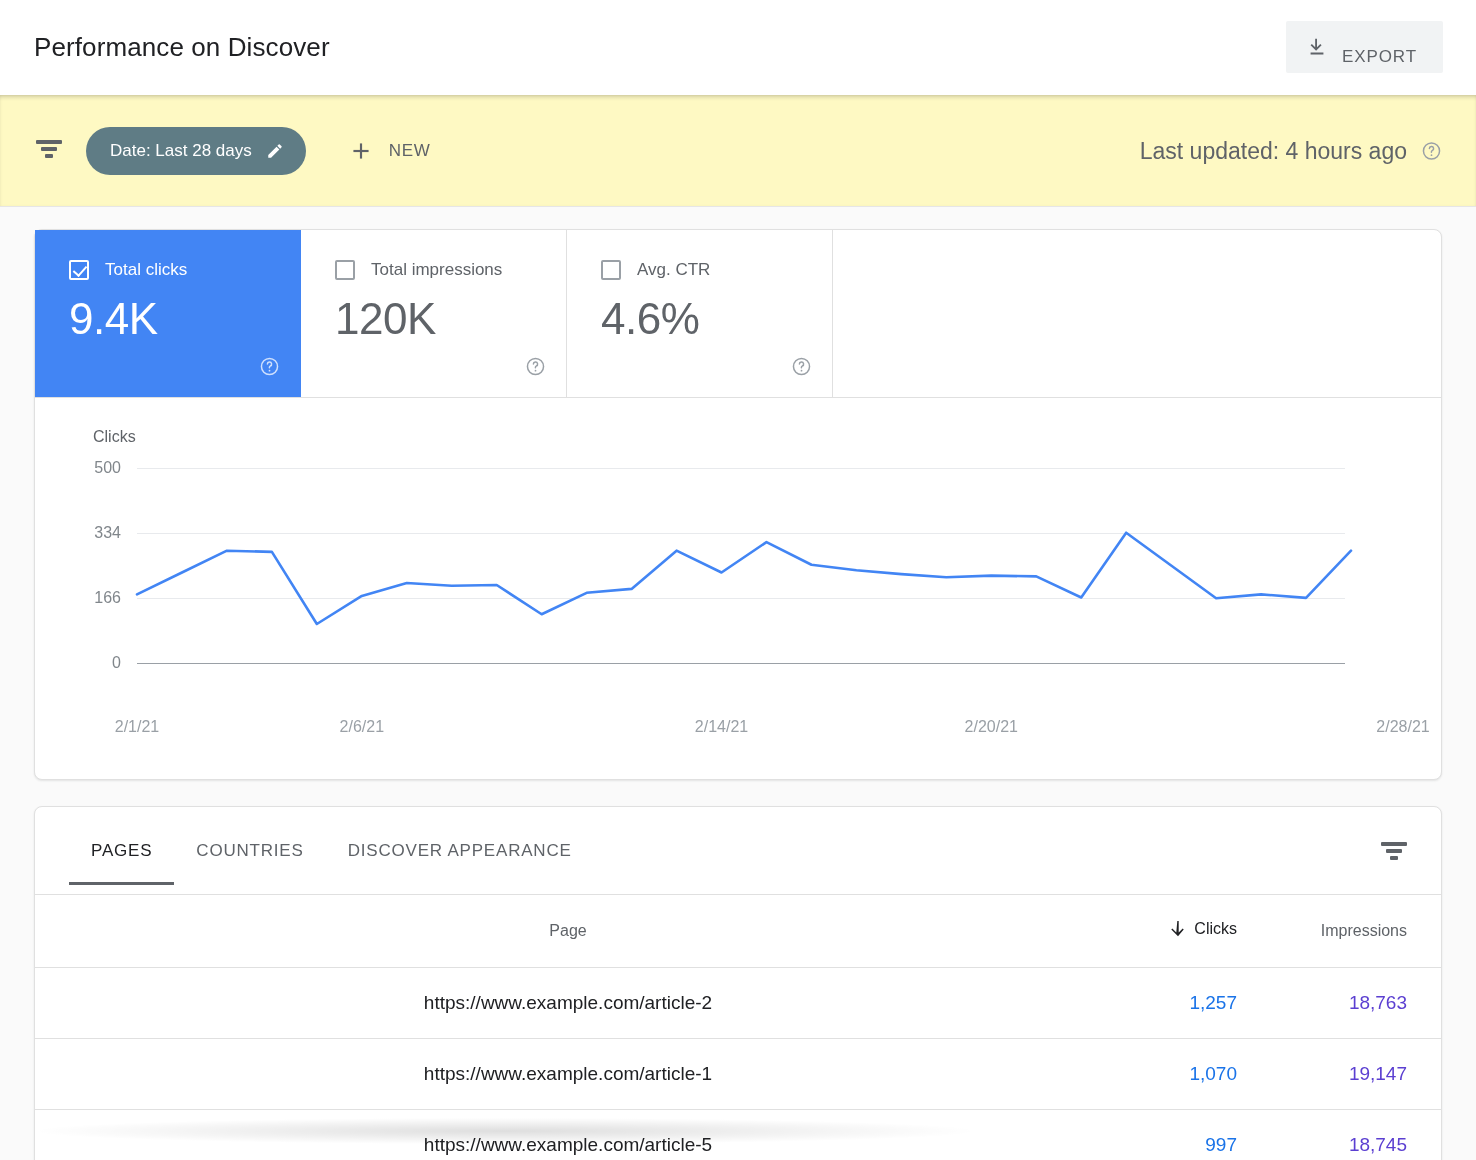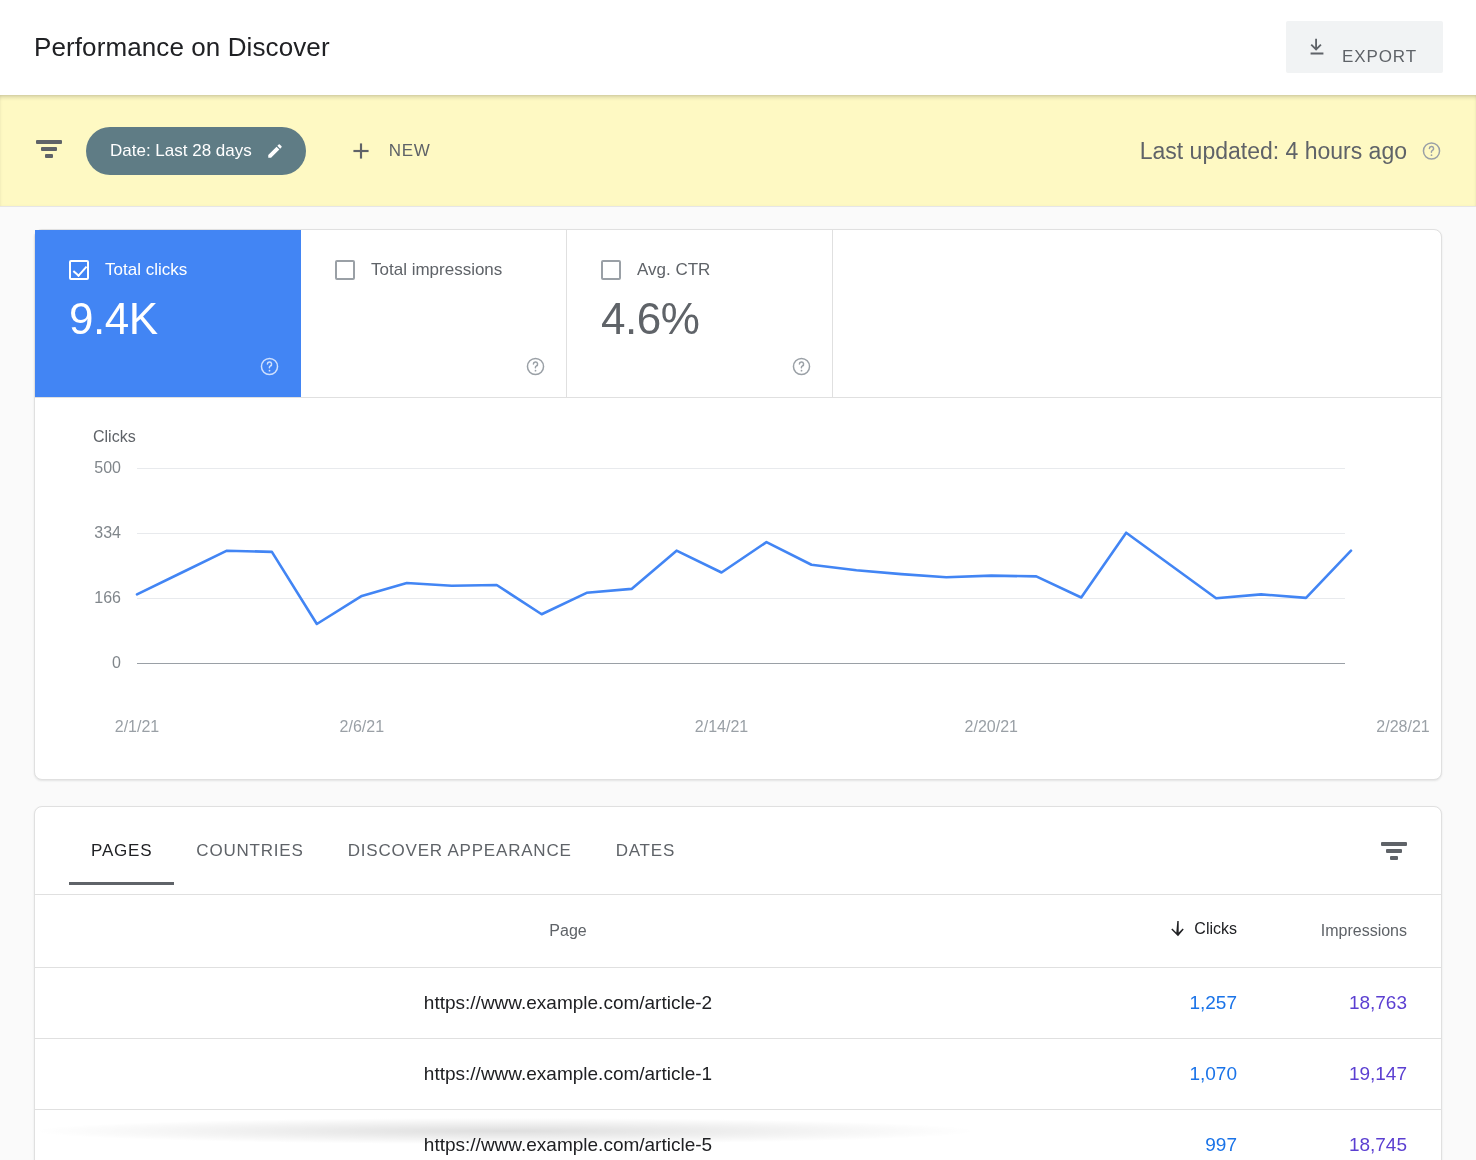--- a/index.html
+++ b/index.html
@@ -269,20 +269,21 @@
             <circle cx="12" cy="16.8" r="1" fill="#cfe0fd" stroke="none"></circle>
           </svg>
         </span>
       </div>
 
       <div class="metric">
         <div class="metric-top">
           <span class="cbox"></span>
           <span class="metric-label">Total impressions</span>
         </div>
+        <div class="metric-value">120K</div>
         <span class="metric-help">
           <svg viewBox="0 0 24 24" fill="none" stroke="#9aa0a6" stroke-width="1.7">
             <circle cx="12" cy="12" r="9.2"></circle>
             <path d="M9.6 9.2a2.4 2.4 0 1 1 3.2 2.3c-.6.3-.9.8-.9 1.5v.5" stroke-linecap="round"></path>
             <circle cx="12" cy="16.8" r="1" fill="#9aa0a6" stroke="none"></circle>
           </svg>
         </span>
       </div>
 
       <div class="metric">
@@ -330,21 +331,20 @@
           </div>
       </div>
     </div>
   </div>
 
   <div class="card table-card">
     <div class="tabs-row" id="tabs-host">
       <div class="tab active">PAGES</div>
         <div class="tab">COUNTRIES</div>
         <div class="tab">DISCOVER APPEARANCE</div>
-        <div class="tab">DATES</div>
         <span class="table-filter">
         <span class="filter-icon" style="margin:0;">
           <span class="bar b1" style="display:block;"></span>
           <span class="bar b2" style="display:block;"></span>
           <span class="bar b3" style="display:block;"></span>
         </span>
       </span>
     </div>
 
     <table>

